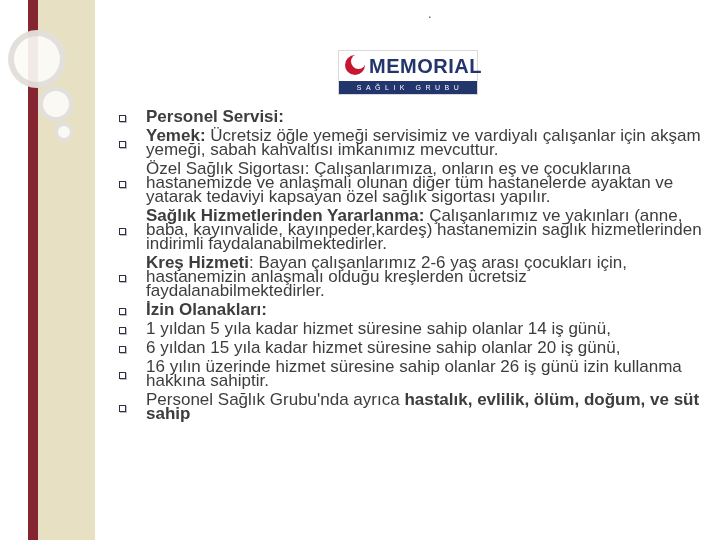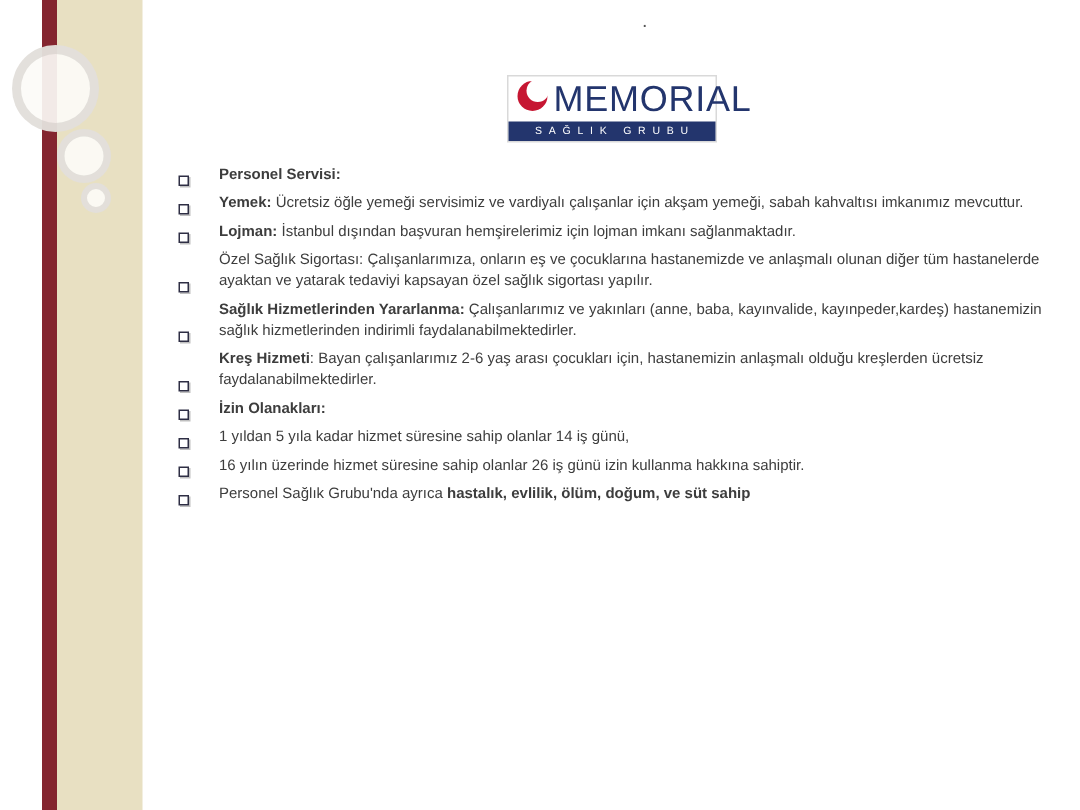--- a/index.html
+++ b/index.html
@@ -28,35 +28,35 @@
   .circle.c3{left:54px;top:122px;width:20px;height:20px;border-width:4px;}
   
   .top-dot{position:absolute;left:428px;top:6px;font-size:13px;color:#555;}
   
   .logo{
     position:absolute;left:338px;top:50px;width:140px;background:#fff;
     border:1px solid #d9d9d9;
   }
   .logo-top{display:flex;align-items:center;padding:3px 5px 2px 5px;height:30px;}
   .logo-brand{
-    color:var(--navy);font-weight:normal;font-size:24px;letter-spacing:.5px;
+    color:var(--navy);font-weight:bold;font-size:20px;letter-spacing:.5px;
     margin-left:3px;white-space:nowrap;
   }
   .logo-vline{width:2px;height:24px;background:var(--navy);margin-left:auto;}
   .logo-bar{
     background:var(--navy);color:#ffffff;text-align:center;
     font-size:7px;letter-spacing:4.5px;padding:3px 0 3px 4px;white-space:nowrap;
   }
   
   .content{position:absolute;left:115px;top:110px;width:592px;}
   ul.bullets{list-style:none;margin:0;padding:0;}
   li.bullet-item{
-    display:flex;align-items:flex-end;
+    display:flex;align-items:center;
     margin-bottom:5px;color:var(--text);
-    font-size:10px;line-height:14px;
+    font-size:17px;line-height:14px;
   }
   .bullet-marker-cell{flex:0 0 31px;padding-left:4px;padding-top:3px;}
   .bullet-square{
     display:block;width:7px;height:7px;
     border:1.5px solid #2e2e44;background:#fff;
     box-shadow:1px 1px 0 rgba(0,0,0,0.25);
   }
   .bullet-text{flex:1 1 auto;}
   .bullet-text .bold{font-weight:bold;}
 </style>
@@ -100,26 +100,20 @@
         <li class="bullet-item">
           <span class="bullet-marker-cell">
             <span class="bullet-square"></span>
           </span>
           <span class="bullet-text"><span class="bold">Yemek:</span><span> Ücretsiz öğle yemeği servisimiz ve vardiyalı çalışanlar için akşam yemeği, sabah kahvaltısı imkanımız mevcuttur.</span></span>
         </li>
         <li class="bullet-item">
           <span class="bullet-marker-cell">
             <span class="bullet-square"></span>
           </span>
-          <span class="bullet-text"><span class="bold">Lojman:</span><span> İstanbul dışından başvuran hemşirelerimiz için  lojman imkanı sağlanmaktadır.</span></span>
-        </li>
-        <li class="bullet-item">
-          <span class="bullet-marker-cell">
-            <span class="bullet-square"></span>
-          </span>
           <span class="bullet-text"><span>Özel Sağlık Sigortası: Çalışanlarımıza, onların eş ve çocuklarına hastanemizde ve anlaşmalı olunan diğer tüm hastanelerde ayaktan ve yatarak tedaviyi kapsayan özel sağlık sigortası yapılır.</span></span>
         </li>
         <li class="bullet-item">
           <span class="bullet-marker-cell">
             <span class="bullet-square"></span>
           </span>
           <span class="bullet-text"><span class="bold">Sağlık Hizmetlerinden Yararlanma:</span><span> Çalışanlarımız ve yakınları  (anne, baba, kayınvalide, kayınpeder,kardeş) hastanemizin sağlık hizmetlerinden indirimli faydalanabilmektedirler.</span></span>
         </li>
         <li class="bullet-item">
           <span class="bullet-marker-cell">
@@ -136,20 +130,26 @@
         <li class="bullet-item">
           <span class="bullet-marker-cell">
             <span class="bullet-square"></span>
           </span>
           <span class="bullet-text"><span>1 yıldan 5 yıla kadar hizmet süresine sahip olanlar 14 iş günü,</span></span>
         </li>
         <li class="bullet-item">
           <span class="bullet-marker-cell">
             <span class="bullet-square"></span>
           </span>
+          <span class="bullet-text"><span>6 yıldan 15 yıla kadar hizmet süresine sahip olanlar 20 iş günü,</span></span>
+        </li>
+        <li class="bullet-item">
+          <span class="bullet-marker-cell">
+            <span class="bullet-square"></span>
+          </span>
           <span class="bullet-text"><span>16 yılın üzerinde hizmet süresine sahip olanlar 26 iş günü izin kullanma hakkına sahiptir.</span></span>
         </li>
         <li class="bullet-item">
           <span class="bullet-marker-cell">
             <span class="bullet-square"></span>
           </span>
           <span class="bullet-text"><span>Personel Sağlık Grubu'nda ayrıca </span><span class="bold">hastalık, evlilik, ölüm, doğum, ve süt sahip</span></span>
         </li>
       </ul>
   </div>

